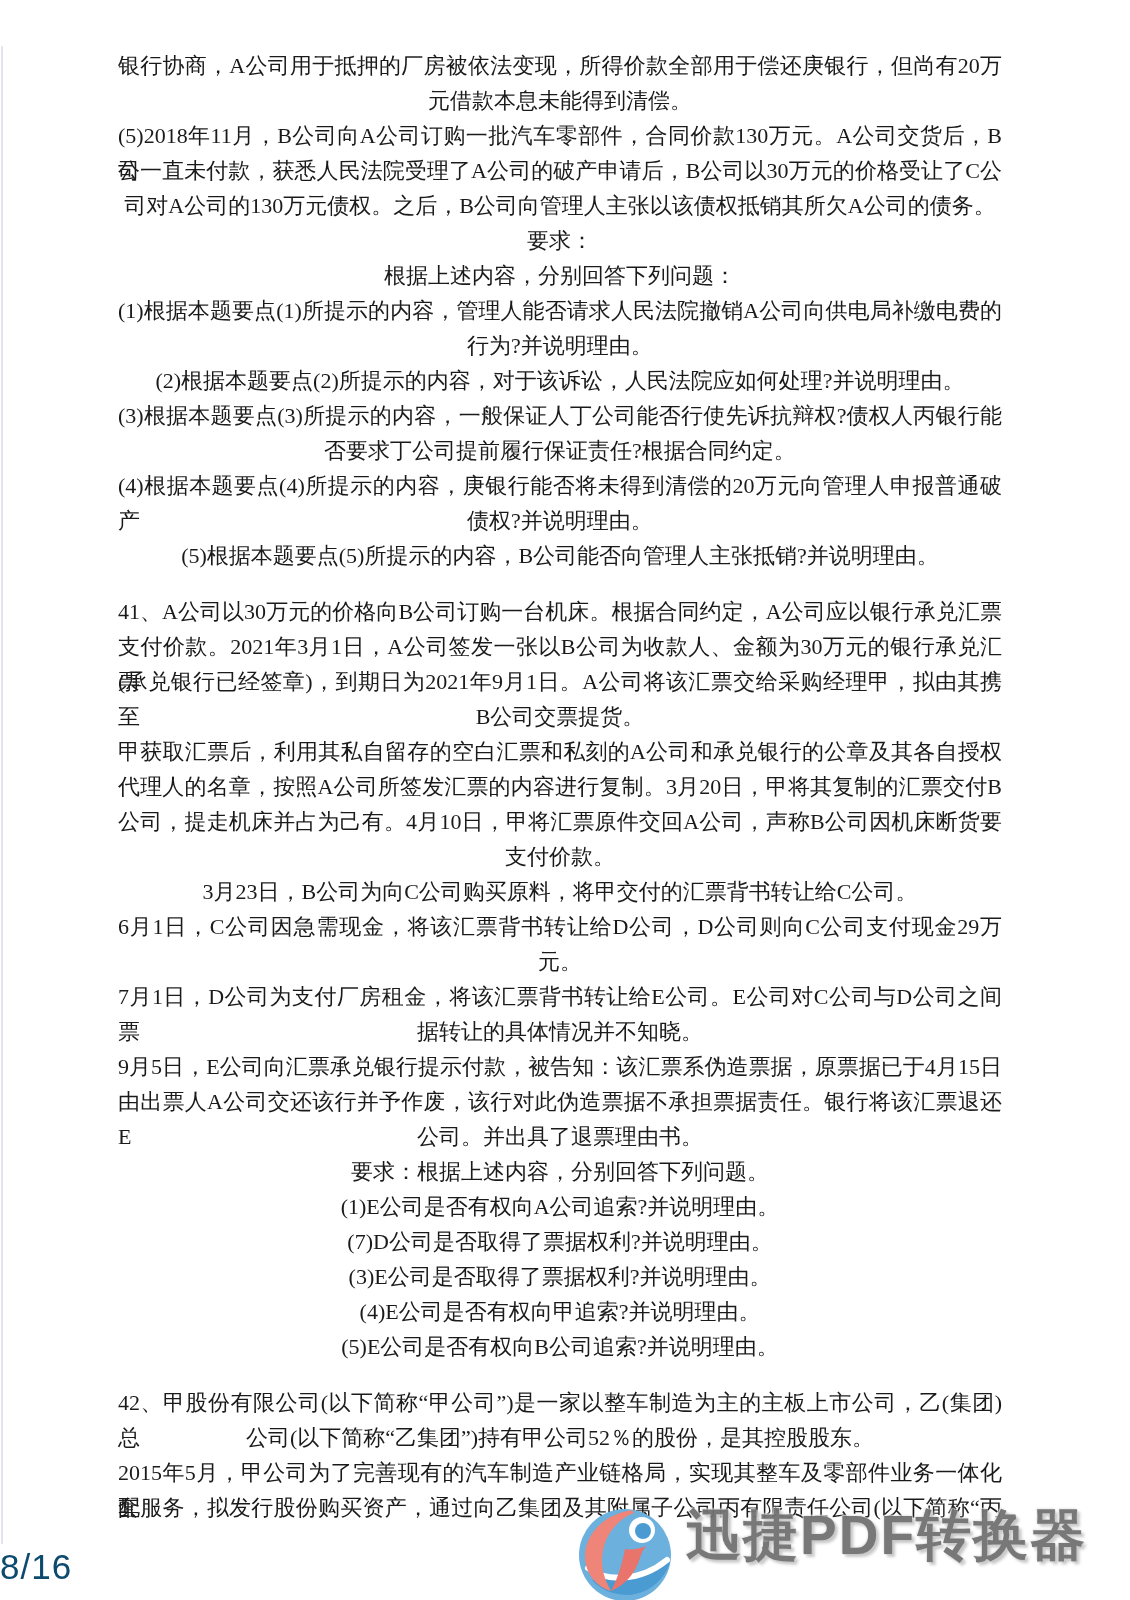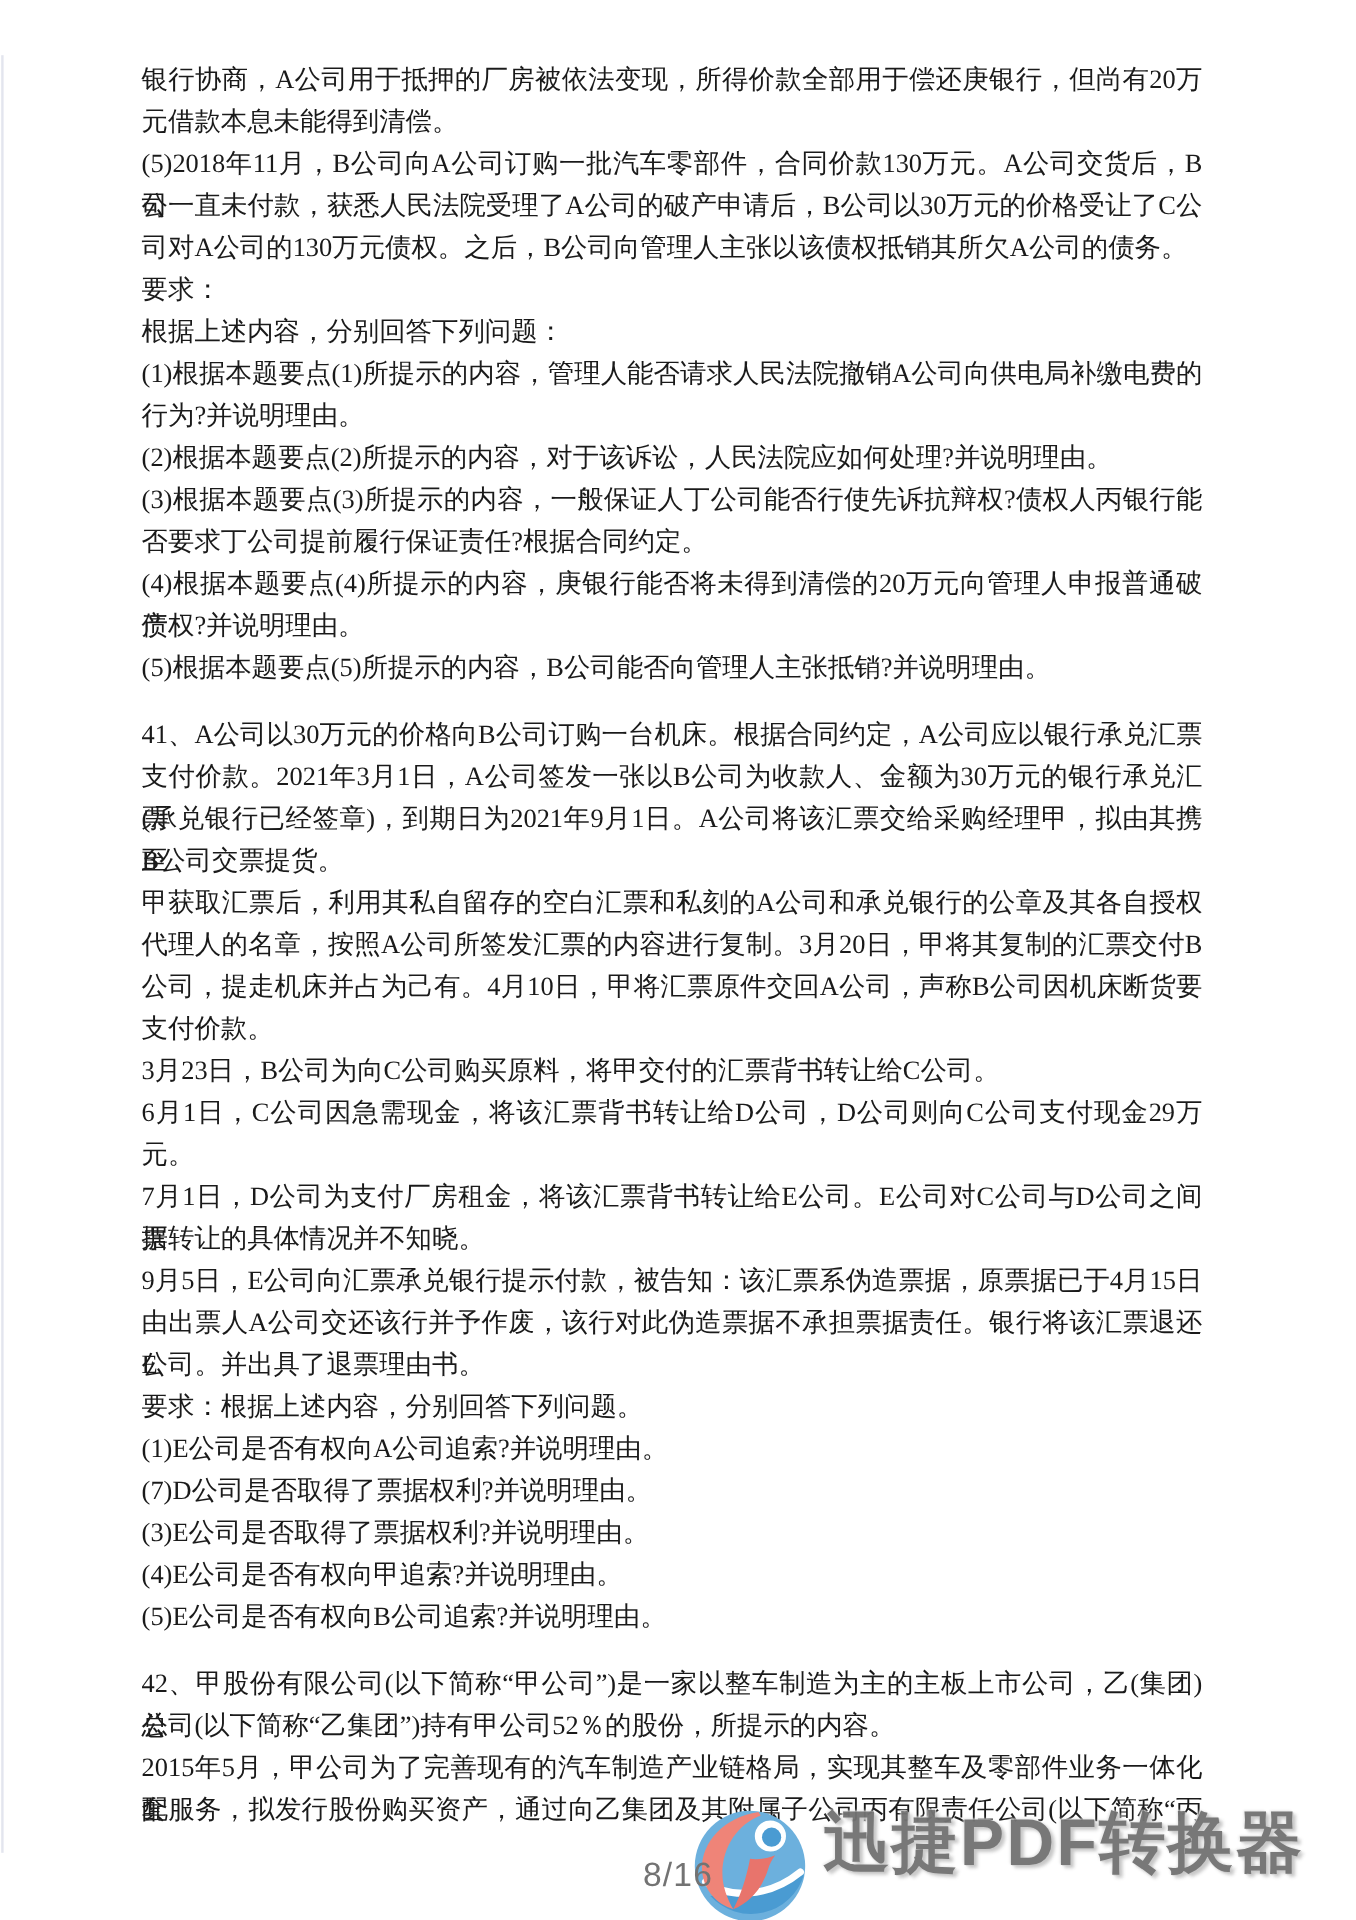--- a/index.html
+++ b/index.html
@@ -8,26 +8,26 @@
     overflow:hidden;font-family:"Liberation Serif","DejaVu Serif",serif;
   }
   .edge-line{position:absolute;width:2px;}
   .edge-left{left:1px;top:46px;height:1498px;background:#e3e5ee;}
   .edge-right{left:1125px;top:54px;height:1466px;background:#d9dbe0;}
   .content{
     position:absolute;left:118px;top:48px;width:884px;
     font-size:22px;line-height:35px;color:#1a1a1a;
   }
   .block + .block{margin-top:21px;}
-  .line{height:35px;text-align:left;}
+  .line{height:35px;text-align:center;}
   .line.j{text-align:justify;text-align-last:justify;}
   .page-number{
-    position:absolute;left:0;top:1547px;width:1130px;text-align:center;
+    position:absolute;left:0;top:1547px;width:1130px;text-align:left;
     font-family:"Liberation Sans","DejaVu Sans",sans-serif;
-    font-size:28px;color:#737373;letter-spacing:1px;
+    font-size:35px;color:#0c4a6e;letter-spacing:1px;
   }
   .wm-logo{position:absolute;left:578px;top:1508px;width:94px;height:94px;}
   .wm-text{
     position:absolute;left:686px;top:1499px;
     font-family:"Liberation Sans","DejaVu Sans",sans-serif;
     font-size:55px;font-weight:bold;letter-spacing:2px;
     color:#737373;opacity:.96;white-space:nowrap;
     text-shadow:3px 3px 3px #c6c6c6,-1px -1px 2px #e6e6e6,1px 1px 1px #d8d8d8;
   }
 </style>
@@ -76,21 +76,21 @@
         <div class="line">公司。并出具了退票理由书。</div>
         <div class="line">要求：根据上述内容，分别回答下列问题。</div>
         <div class="line">(1)E公司是否有权向A公司追索?并说明理由。</div>
         <div class="line">(7)D公司是否取得了票据权利?并说明理由。</div>
         <div class="line">(3)E公司是否取得了票据权利?并说明理由。</div>
         <div class="line">(4)E公司是否有权向甲追索?并说明理由。</div>
         <div class="line">(5)E公司是否有权向B公司追索?并说明理由。</div>
       </div>
       <div class="block">
         <div class="line j">42、甲股份有限公司(以下简称“甲公司”)是一家以整车制造为主的主板上市公司，乙(集团)总</div>
-        <div class="line">公司(以下简称“乙集团”)持有甲公司52％的股份，所提示的内容。</div>
+        <div class="line">公司(以下简称“乙集团”)持有甲公司52％的股份，是其控股股东。</div>
         <div class="line j">2015年5月，甲公司为了完善现有的汽车制造产业链格局，实现其整车及零部件业务一体化配</div>
         <div class="line j">套服务，拟发行股份购买资产，通过向乙集团及其附属子公司丙有限责任公司(以下简称“丙</div>
       </div>
     </div>
 
   <svg class="wm-logo" viewBox="0 0 94 94" xmlns="http://www.w3.org/2000/svg" aria-hidden="true">
     <circle cx="47" cy="47" r="46" fill="#6cb0dd"></circle>
     <path d="M14 72 A46 46 0 0 0 92 54 C70 64 40 70 14 72 Z" fill="#4a9bd2"></path>
     <path d="M10 60 C28 74 62 74 89 52" stroke="#ffffff" stroke-width="6" fill="none" stroke-linecap="round"></path>
     <circle cx="64" cy="22" r="13" fill="#ffffff"></circle>

